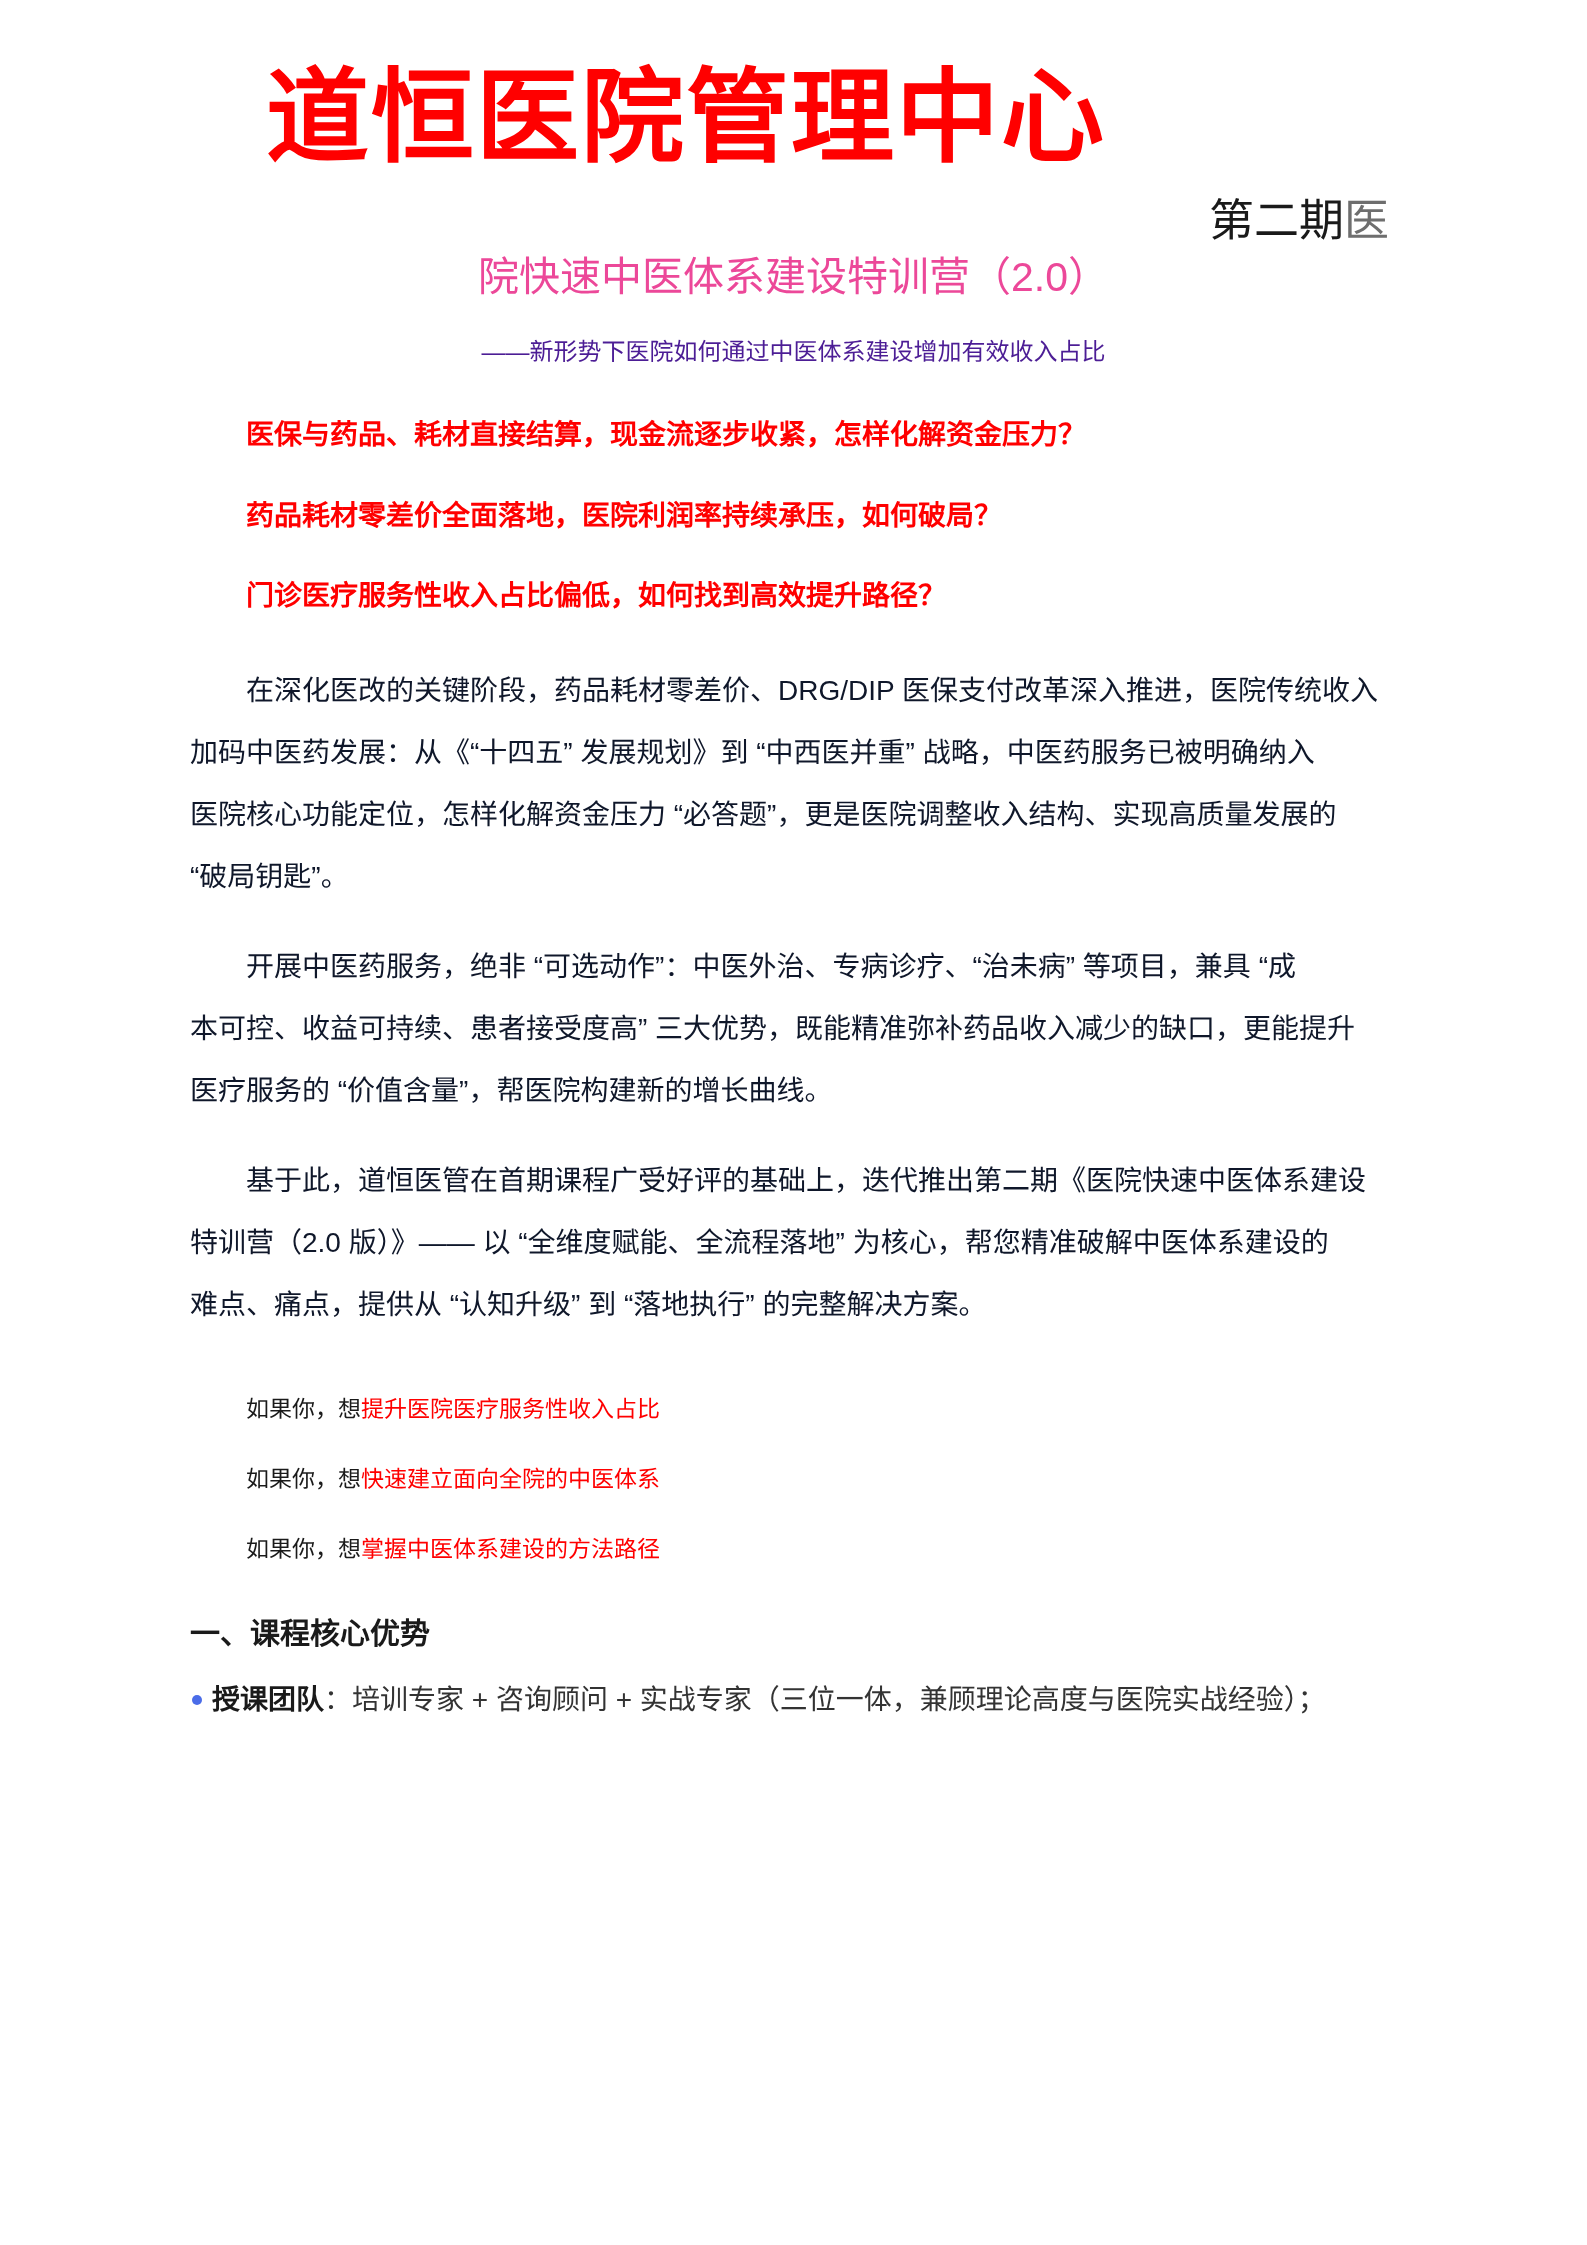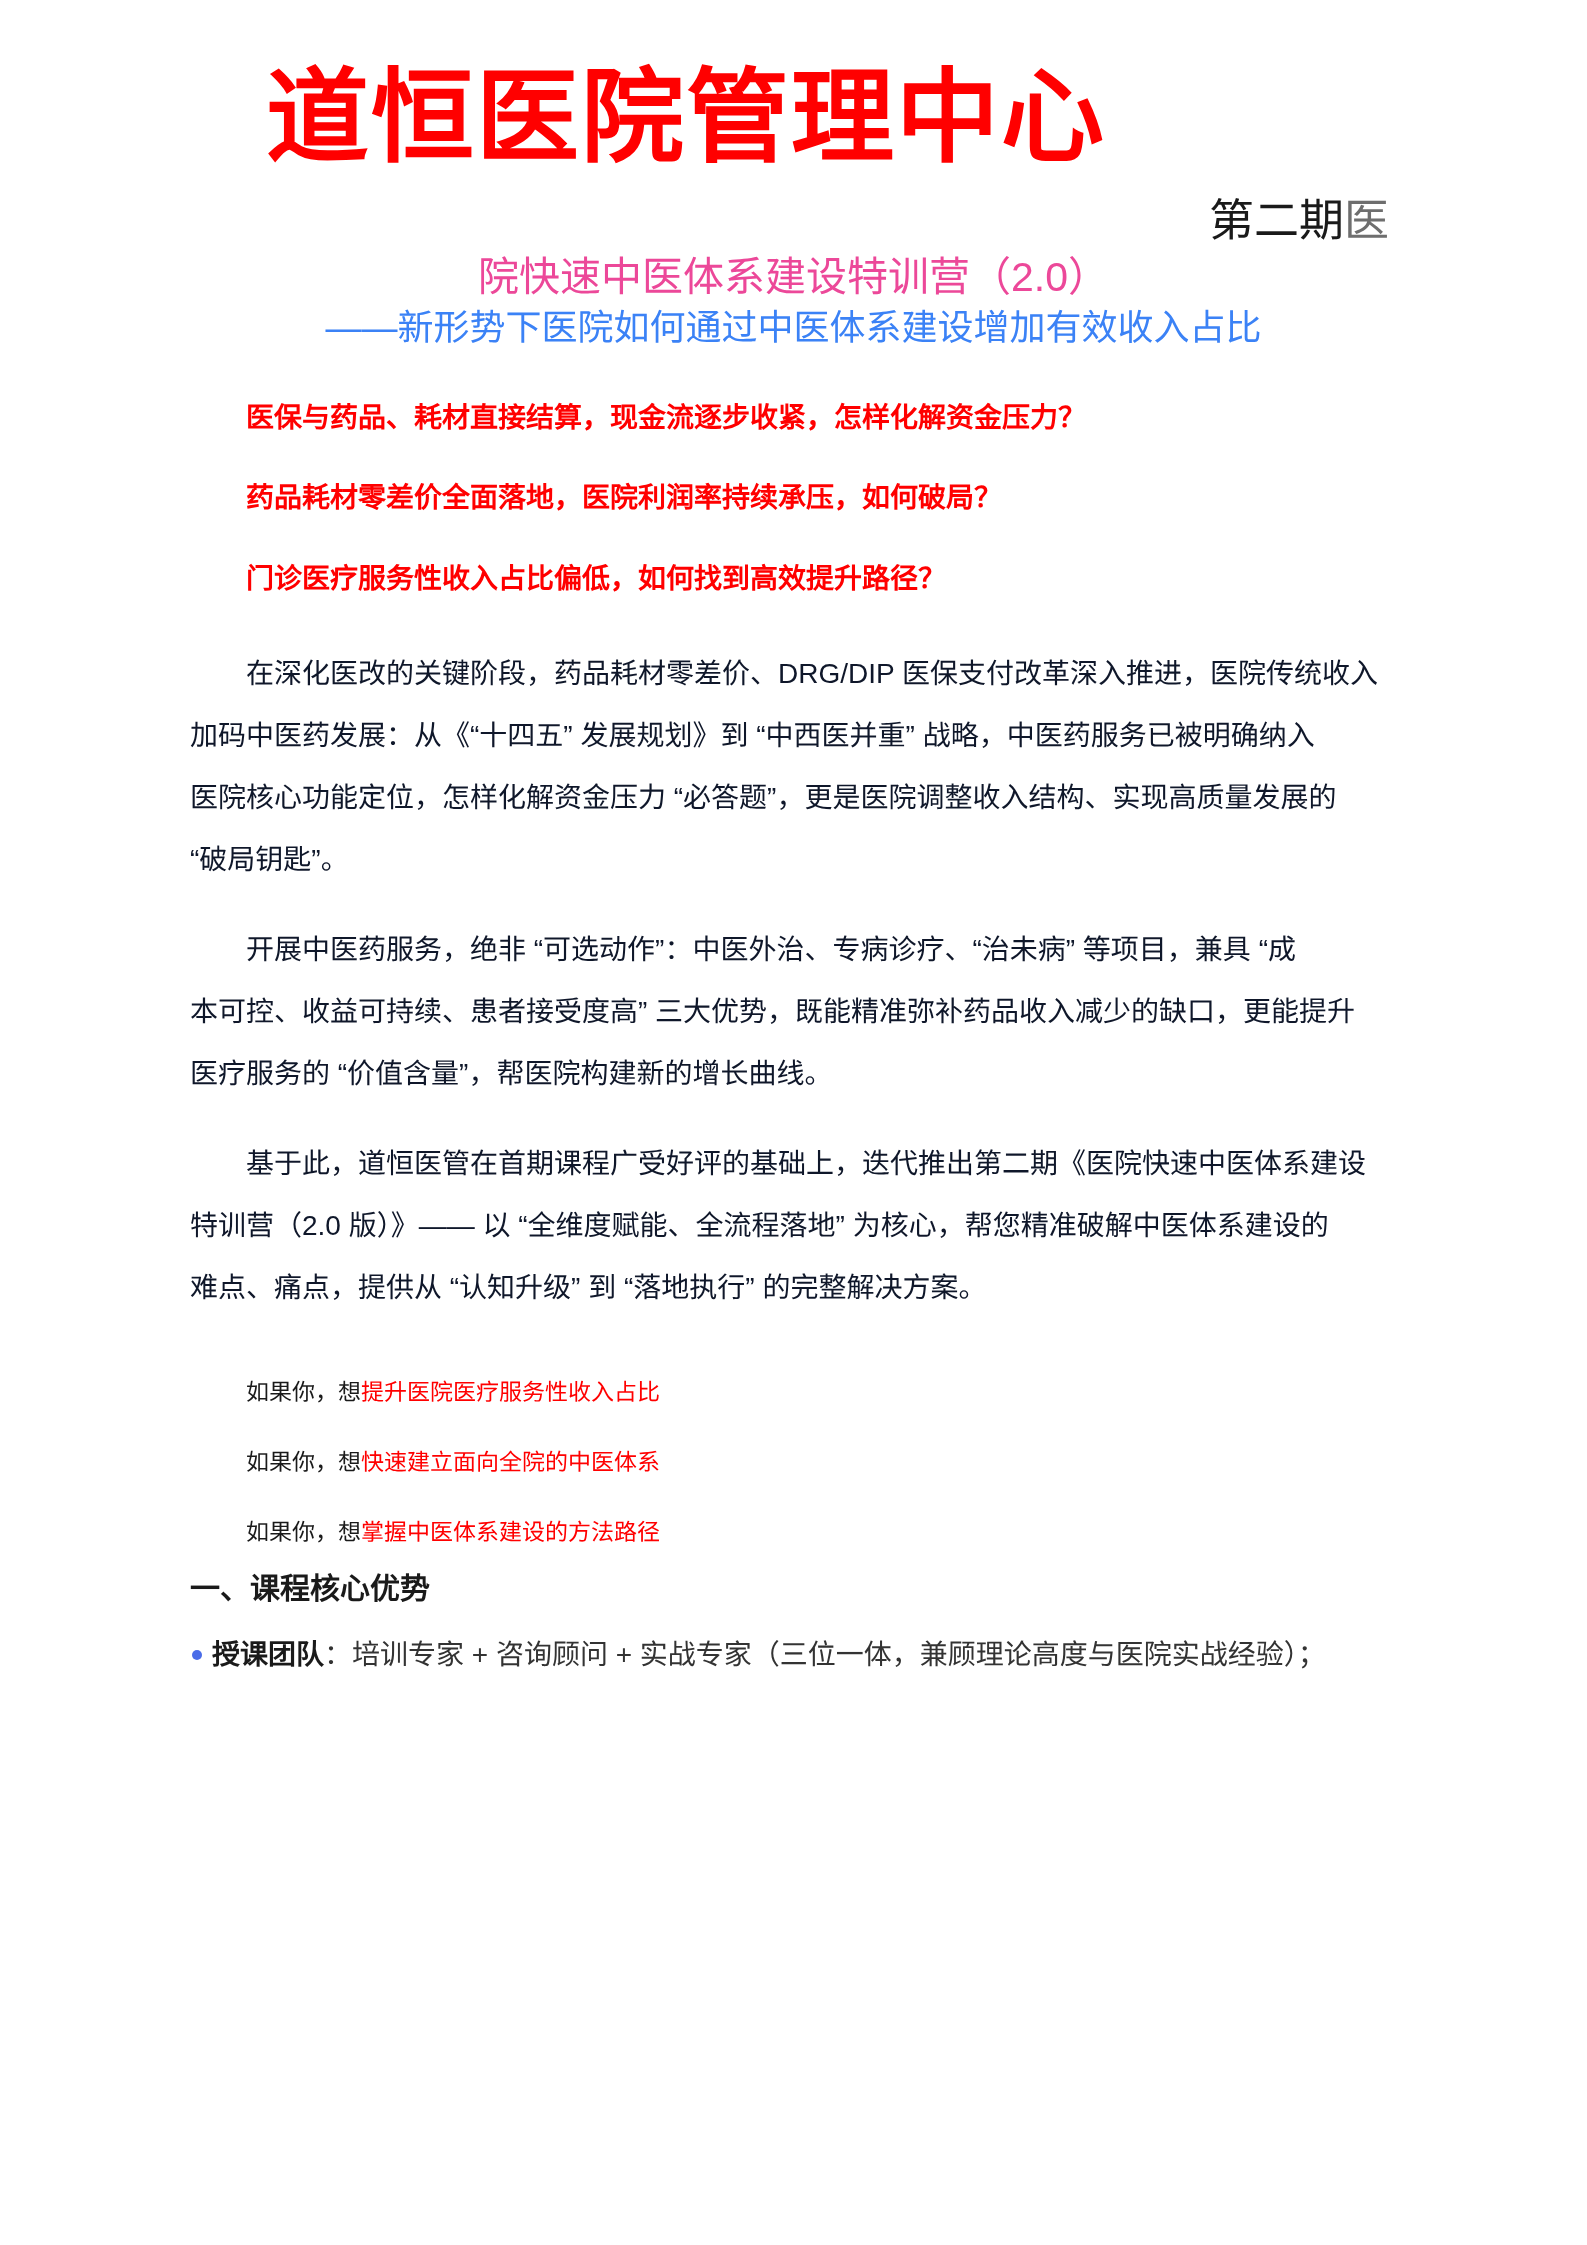--- a/index.html
+++ b/index.html
@@ -40,25 +40,25 @@
 
   .course-title {
     margin-top: 8px;
     text-align: center;
     font-size: 41px;
     line-height: 1.15;
     color: #ec4899;
     white-space: nowrap;
   }
   .course-subtitle {
-    margin-top: 6px;
+    margin-top: 37px;
     text-align: center;
-    font-size: 36px;
+    font-size: 24px;
     line-height: 1.15;
-    color: #3b82f6;
+    color: #4c1d95;
     white-space: nowrap;
   }
 
   
   .pain-points { margin-top: 54px; }
   .pain {
     margin: 0 0 48px 0;
     padding-left: 56px;
     font-size: 28px;
     line-height: 1.15;
@@ -85,21 +85,21 @@
     font-size: 23px;
     font-weight: 400;
     line-height: 70px;
     white-space: nowrap;
   }
   .ifyou-prefix    { color: #1a1a1a; }
   .ifyou-highlight { color: #FF0000; }
 
   
   .section-heading {
-    margin: 4px 0 0 0;
+    margin: 32px 0 0 0;
     font-size: 30px;
     font-weight: 700;
     color: #1a1a1a;
     line-height: 36px;
   }
 
   
   .bullet {
     position: relative;
     padding-left: 22px;

